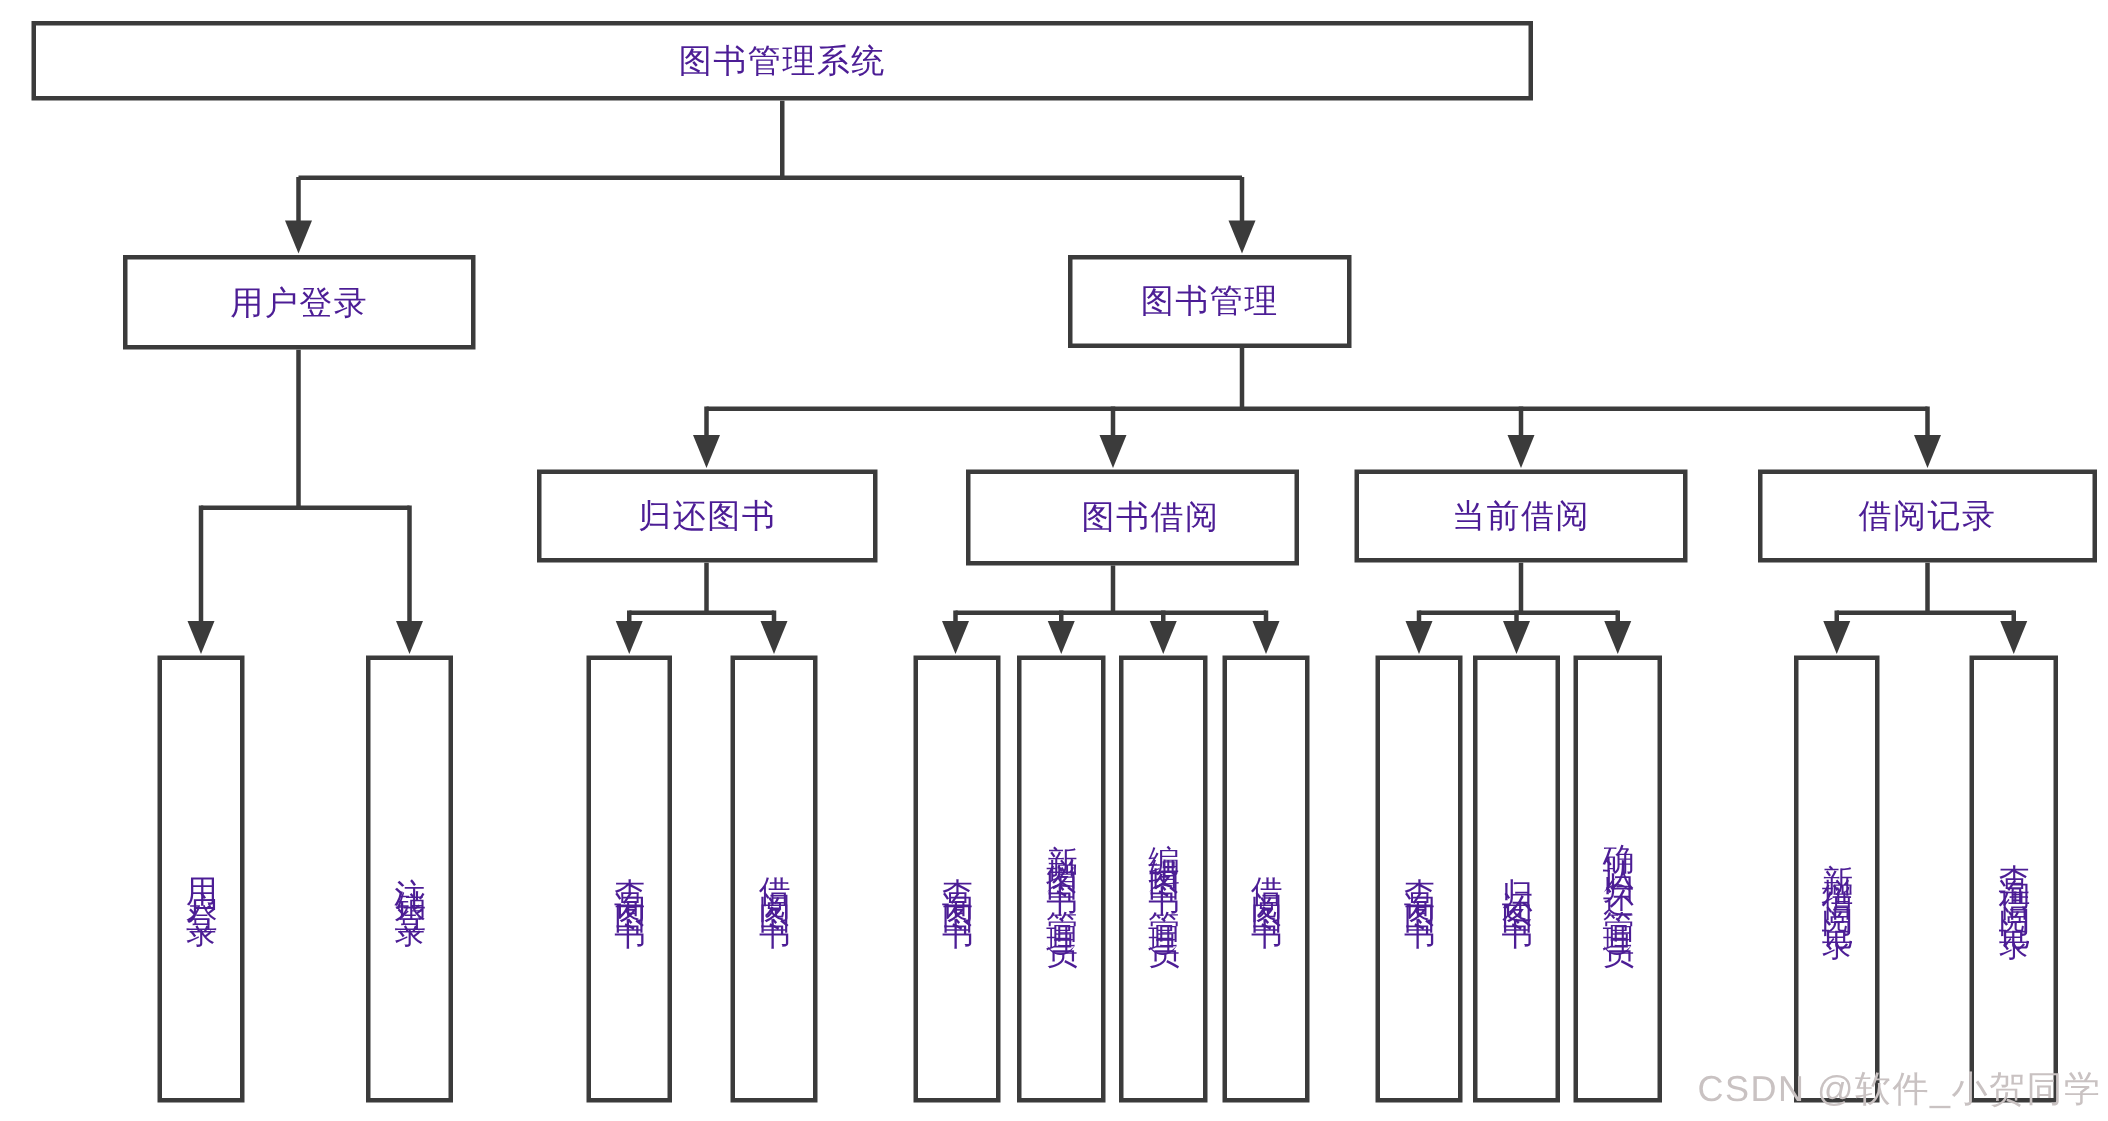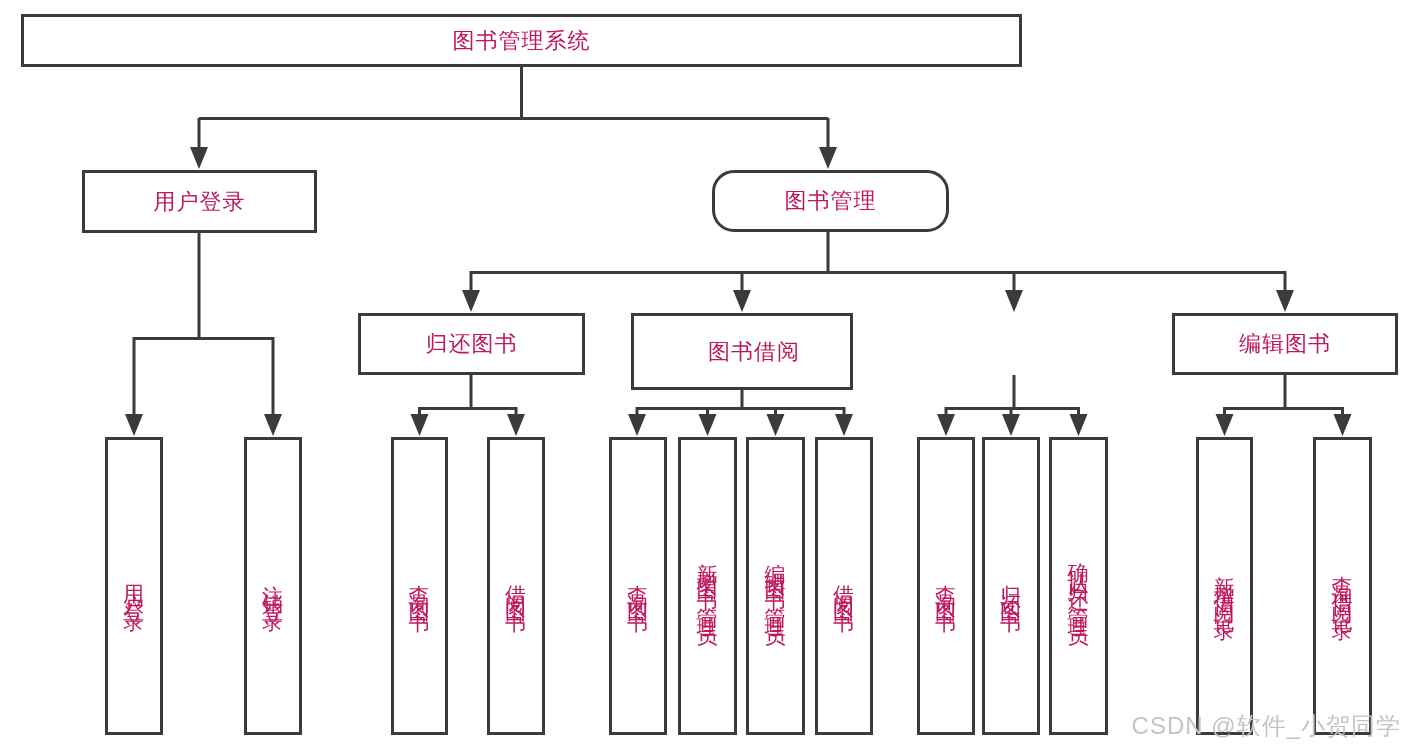--- a/index.html
+++ b/index.html
@@ -19,21 +19,21 @@
     position: absolute;
     left: 0;
     top: 0;
     z-index: 1;
   }
   .box {
     position: absolute;
     box-sizing: border-box;
     background: #ffffff;
     border: 3px solid #3b3b3b;
-    color: #be185d;
+    color: #4c1d95;
     display: flex;
     align-items: center;
     justify-content: center;
     z-index: 2;
   }
   .box.h {
     font-size: 22px;
     letter-spacing: 1px;
     white-space: nowrap;
   }
@@ -42,23 +42,23 @@
     text-orientation: mixed;
     font-size: 21px;
     letter-spacing: 9px;
     line-height: 1;
     top: 437px;
     height: 298px;
   }
   
   #root       { left: 21px;   top: 14px;  width: 1001px; height: 53px; }
   #n-user     { left: 82px;   top: 170px; width: 235px;  height: 63px; }
-  #n-mgmt     { left: 712px;  top: 170px; width: 237px;  height: 62px; border-radius: 22px; }
+  #n-mgmt     { left: 712px;  top: 170px; width: 189px;  height: 62px; }
   #n-rec      { left: 358px;  top: 313px; width: 227px;  height: 62px; }
-  #n-borrow   { left: 631px;  top: 313px; width: 222px;  height: 77px; padding-left: 24px; }
+  #n-borrow   { left: 644px;  top: 313px; width: 222px;  height: 64px; padding-left: 24px; }
   #n-current  { left: 903px;  top: 313px; width: 222px;  height: 62px; }
   #n-records  { left: 1172px; top: 313px; width: 226px;  height: 62px; }
   
   #l-login  { left: 105px;  width: 58px; }
   #l-logout { left: 244px;  width: 58px; }
   #l-rec-q  { left: 391px;  width: 57px; }
   #l-rec-b  { left: 487px;  width: 58px; }
   #l-bb-q   { left: 609px;  width: 58px; }
   #l-bb-a   { left: 678px;  width: 59px; }
   #l-bb-e   { left: 746px;  width: 59px; }
@@ -138,21 +138,22 @@
     </g>
   </svg>
 
   <div class="box h" id="root">图书管理系统</div>
 
   <div class="box h" id="n-user">用户登录</div>
   <div class="box h" id="n-mgmt">图书管理</div>
 
   <div class="box h" id="n-rec">归还图书</div>
   <div class="box h" id="n-borrow">图书借阅</div>
-  <div class="box h" id="n-records">编辑图书</div>
+  <div class="box h" id="n-current">当前借阅</div>
+  <div class="box h" id="n-records">借阅记录</div>
 
   <div class="box v" id="l-login">用户登录</div>
   <div class="box v" id="l-logout">注销登录</div>
 
   <div class="box v" id="l-rec-q">查询图书</div>
   <div class="box v" id="l-rec-b">借阅图书</div>
 
   <div class="box v" id="l-bb-q">查询图书</div>
   <div class="box v" id="l-bb-a">新增图书（管理员）</div>
   <div class="box v" id="l-bb-e">编辑图书（管理员）</div>

